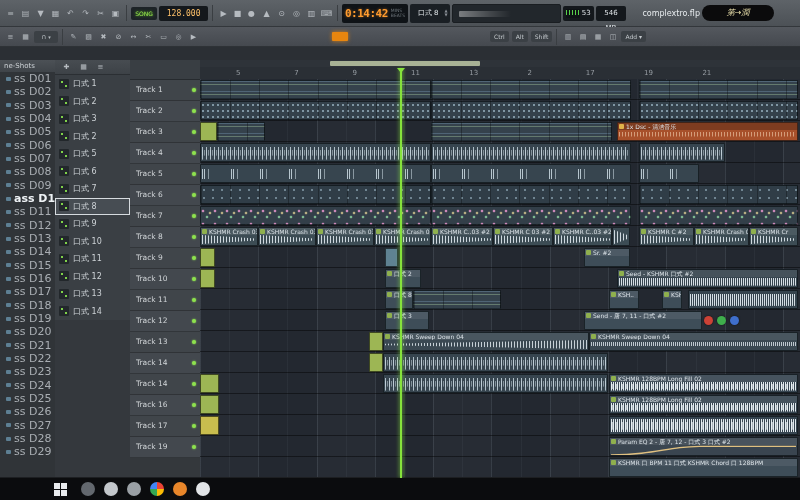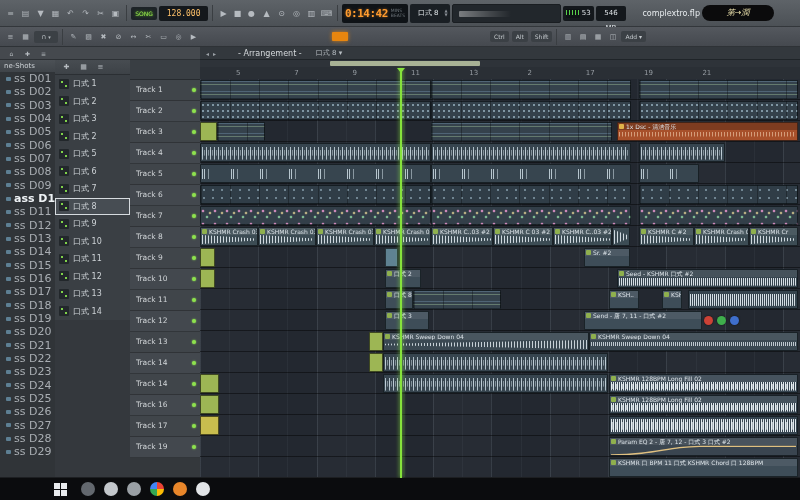--- a/index.html
+++ b/index.html
@@ -277,35 +277,20 @@
         <span class="tbi">▥</span>
         <span class="tbi">▤</span>
         <span class="tbi">▦</span>
         <span class="tbi">◫</span>
       </span>
     <span class="chip">
       <span>Add</span> <span>▾</span>
     </span>
   </div>
 
-  <div id="tbar">
-    <div id="tbar-left">
-        <span class="tbi">⌂</span>
-        <span class="tbi">✚</span>
-        <span class="tbi">≡</span>
-      </div>
-    <div id="tbar-right">
-      <span class="nav">◂</span>
-      <span class="nav">▸</span>
-      <span id="arr-label">- Arrangement -</span>
-      <span id="arr-pat">
-        <span>口式 8</span> <span>▾</span>
-      </span>
-    </div>
-  </div>
 
   <div id="browser">
     <div id="browser-header">ne-Shots</div>
     <div id="browser-list">
         <div class="bitem">
           <span class="bic"></span>
           <span class="blbl">ss D01</span>
         </div>
         <div class="bitem">
           <span class="bic"></span>

